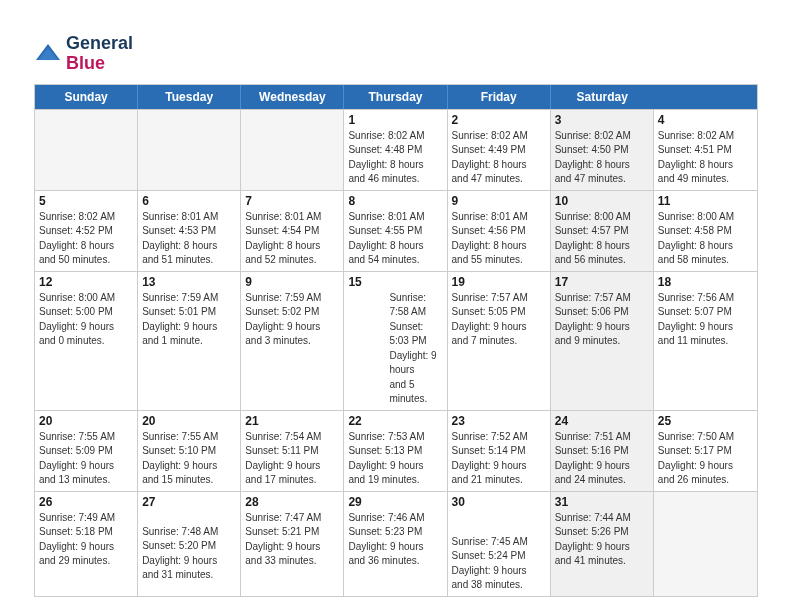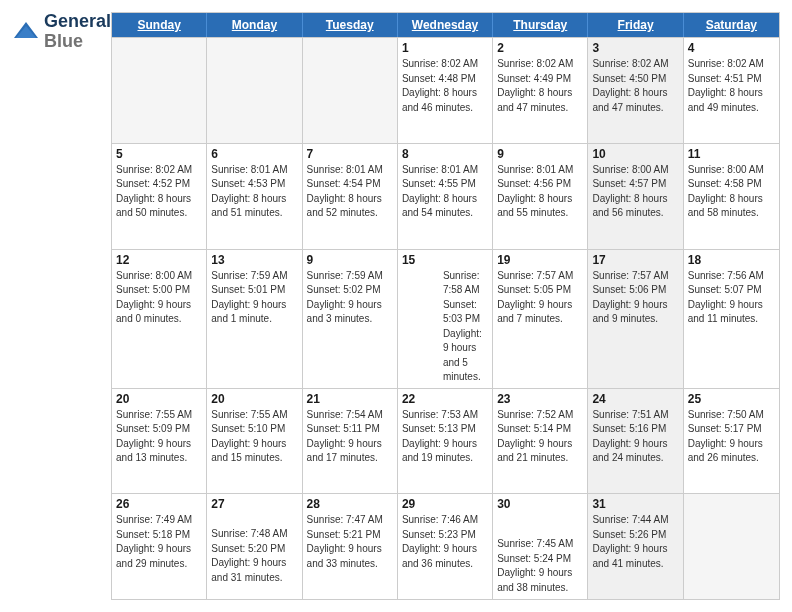--- a/index.html
+++ b/index.html
@@ -6,23 +6,23 @@
     body {
       width: 792px;
       height: 612px;
       font-family: Arial, sans-serif;
       background: #fff;
       overflow: hidden;
     }
     .page {
       width: 792px;
       height: 612px;
-      padding: 12px;
-      display: flex;
-      flex-direction: row;
+      padding: 34px;
+      display: flex;
+      flex-direction: column;
     }
     .header {
       display: flex;
       align-items: flex-start;
       justify-content: space-between;
       margin-bottom: 10px;
     }
     .logo {
       display: flex;
       align-items: center;
@@ -63,21 +63,20 @@
       grid-template-columns: repeat(7, 1fr);
       background: #2a6db5;
     }
     .cal-header-cell {
       color: #fff;
       font-size: 12px;
       font-weight: bold;
       text-align: center;
       padding: 5px 2px;
       border-right: 1px solid #4a8dd5;
-      text-decoration: underline;
     }
     .cal-header-cell:last-child { border-right: none; }
     .cal-body {
       flex: 1;
       display: flex;
       flex-direction: column;
     }
     .cal-row {
       display: grid;
       grid-template-columns: repeat(7, 1fr);
@@ -114,33 +113,32 @@
 
 <div class="page">
   <div class="header">
     <div class="logo">
       <svg class="logo-icon" viewBox="0 0 28 28">
         <polygon points="14,4 26,20 2,20" fill="#2a6db5"></polygon>
         <polygon points="14,8 24,20 4,20" fill="#4a90d9" opacity="0.5"></polygon>
       </svg>
       <div class="logo-text">
         <div>General</div>
-        <div style="color:#737373">Blue</div>
+        <div style="color:#be185d">Blue</div>
       </div>
     </div>
     <div class="title-section">
       <div class="main-title"></div>
       <div class="subtitle"></div>
     </div>
   </div>
 
   <div class="calendar">
     <div class="cal-header">
     <div class="cal-header-cell">Sunday</div>
-        <div class="cal-header-cell">Monday</div>
         <div class="cal-header-cell">Tuesday</div>
         <div class="cal-header-cell">Wednesday</div>
         <div class="cal-header-cell">Thursday</div>
         <div class="cal-header-cell">Friday</div>
         <div class="cal-header-cell">Saturday</div>
       </div>
     <div class="cal-body">
     <div class="cal-row">
           <div class="cal-cell empty"></div>
           <div class="cal-cell empty"></div>

